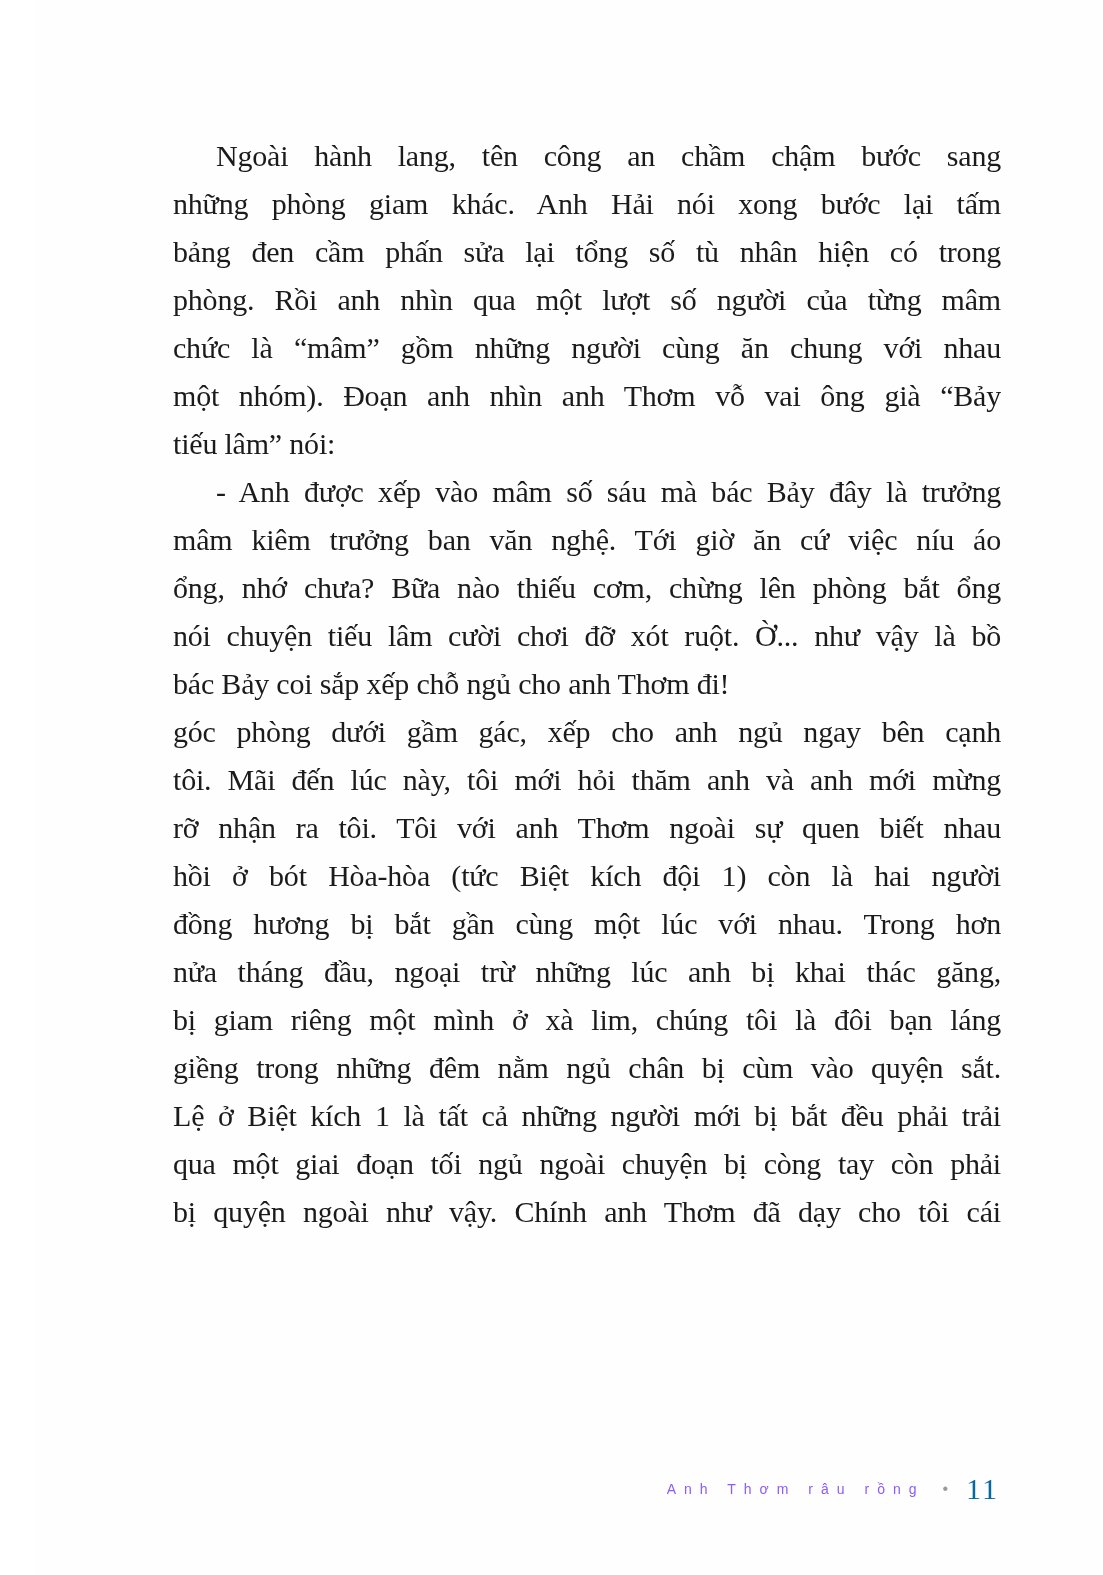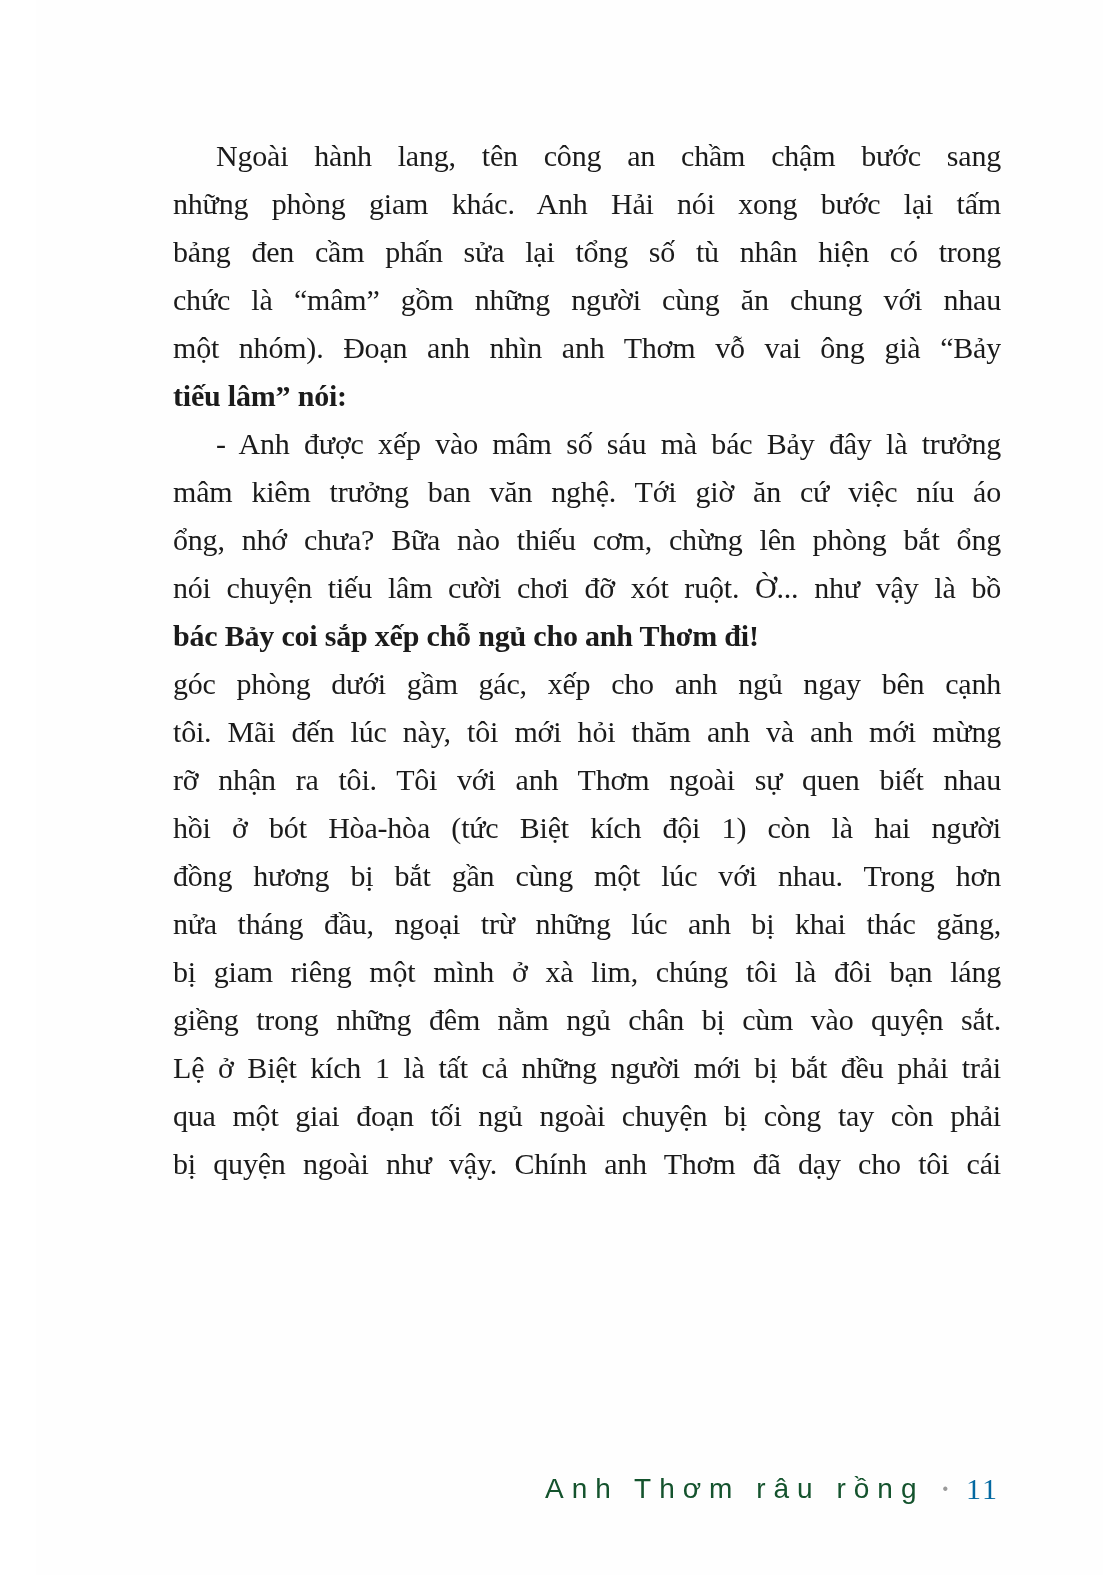--- a/index.html
+++ b/index.html
@@ -35,35 +35,34 @@
     text-align-last: justify;
     overflow: hidden;
     white-space: nowrap;
   }
   .line.first {
     text-indent: 43px;
   }
   .line.last {
     text-align: right;
     text-align-last: left;
-    font-weight: bold;
   }
   .page-footer {
     position: absolute;
     right: 140px;
     top: 1472px;
     display: flex;
     align-items: center;
     gap: 18px;
     font-family: "Liberation Sans", "DejaVu Sans", sans-serif;
   }
   .running-title {
-    font-size: 28px;
+    font-size: 14px;
     letter-spacing: 8px;
-    color: #14532d;
+    color: #8b5cf6;
     white-space: nowrap;
   }
   .bullet-sep {
     font-size: 16px;
     color: #9a9a9a;
     line-height: 1;
   }
   .page-number {
     font-family: "Liberation Serif", "DejaVu Serif", serif;
     font-size: 30px;
@@ -75,20 +74,21 @@
 <body>
 
 <div class="book-page">
 
   <div class="text-block" id="text-block">
 
   <div class="paragraph">
         <div class="line first">Ngoài hành lang, tên công an chầm chậm bước sang</div>
         <div class="line">những phòng giam khác. Anh Hải nói xong bước lại tấm</div>
         <div class="line">bảng đen cầm phấn sửa lại tổng số tù nhân hiện có trong</div>
+        <div class="line">phòng. Rồi anh nhìn qua một lượt số người của từng mâm</div>
         <div class="line">chức là “mâm” gồm những người cùng ăn chung với nhau</div>
         <div class="line">một nhóm). Đoạn anh nhìn anh Thơm vỗ vai ông già “Bảy</div>
         <div class="line last">tiếu lâm” nói:</div>
       </div>
       <div class="paragraph">
         <div class="line first">- Anh được xếp vào mâm số sáu mà bác Bảy đây là trưởng</div>
         <div class="line">mâm kiêm trưởng ban văn nghệ. Tới giờ ăn cứ việc níu áo</div>
         <div class="line">ổng, nhớ chưa? Bữa nào thiếu cơm, chừng lên phòng bắt ổng</div>
         <div class="line">nói chuyện tiếu lâm cười chơi đỡ xót ruột. Ờ... như vậy là bồ</div>
         <div class="line last">bác Bảy coi sắp xếp chỗ ngủ cho anh Thơm đi!</div>

